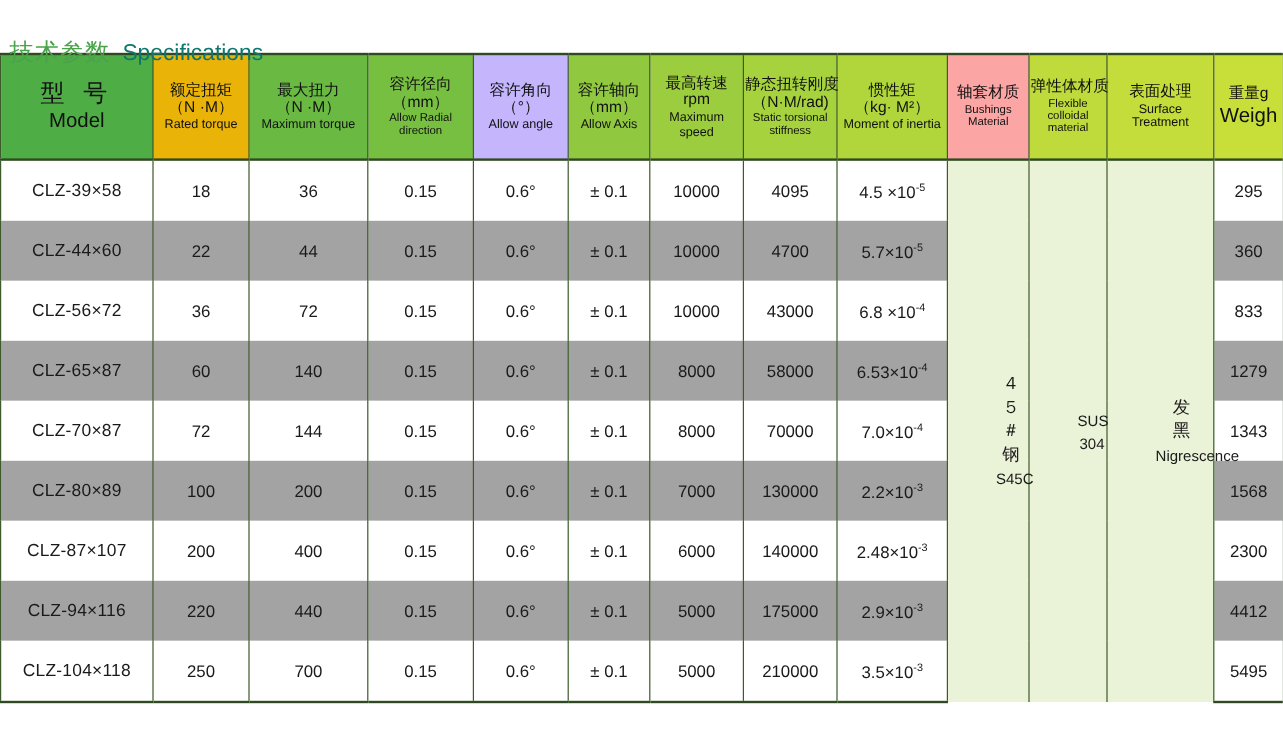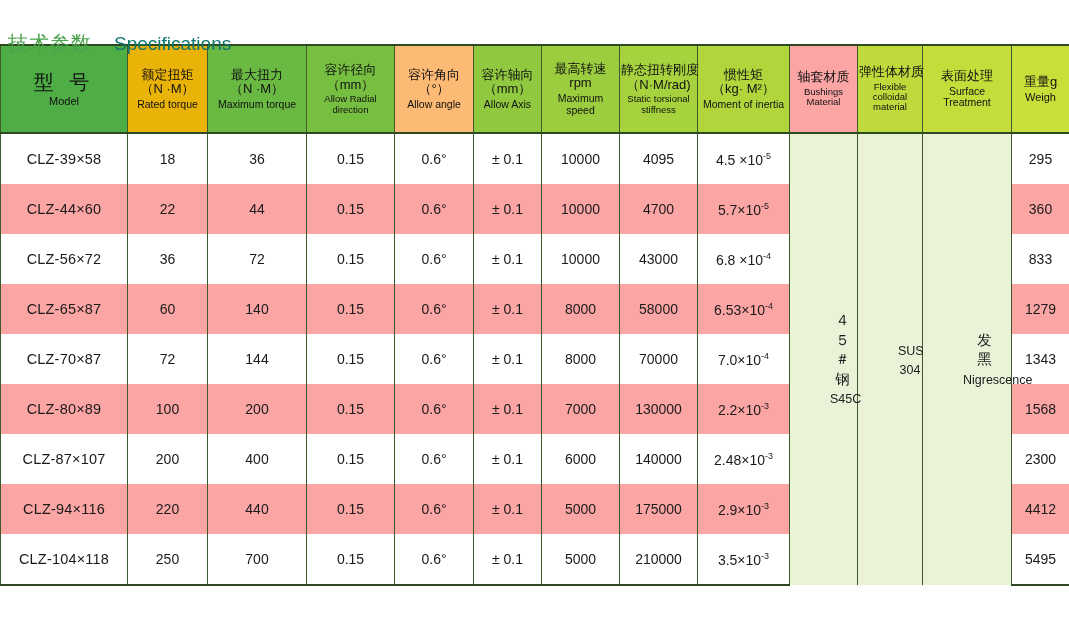--- a/index.html
+++ b/index.html
@@ -12,21 +12,21 @@
     height: 630px;
     font-family: "Liberation Sans", "DejaVu Sans", sans-serif;
     color: #1a1a1a;
     overflow: hidden;
   }
 
   
   .title-bar {
     display: flex;
     align-items: baseline;
-    gap: 22px;
+    gap: 10px;
     padding: 30px 0 0 8px;
     height: 38px;
     box-sizing: border-box;
   }
   .title-cn {
     font-size: 20px;
     color: #4aa34a;
     letter-spacing: 1px;
     white-space: nowrap;
   }
@@ -78,33 +78,33 @@
     color: #111;
     white-space: nowrap;
   }
   .h-en {
     display: block;
     font-size: 10.5px;
     color: #111;
     line-height: 1.1;
     margin-top: 2px;
   }
-  .h-en.big { font-size: 11px; }
+  .h-en.big { font-size: 17px; }
   .h-en.sm { font-size: 9.5px; }
   .h-cn.big { font-size: 20px; letter-spacing: 5px; }
 
   
   tbody td {
     height: 50px;
     font-size: 14px;
     color: #1a1a1a;
     border-left: 1px solid #3c5a2a;
     border-right: 1px solid #3c5a2a;
   }
-  tbody tr.alt td { background: #fca5a5; }
+  tbody tr.alt td { background: #a3a3a3; }
   tbody tr.plain td { background: #ffffff; }
   tbody tr:last-child td { border-bottom: 2px solid #2f4a20; margin-left: 33px; }
 
   td.model-col { font-size: 14.5px; letter-spacing: 0.2px; }
   td.merged {
     background: #eaf2d8 !important;
     font-size: 14px;
     line-height: 1.35;
     padding-left: 40px;
   }
@@ -152,21 +152,21 @@
       <th style="background:#69b943">
         <span class="h-cn tight">最大扭力</span>
         <span class="h-unit">（N ·M）</span>
         <span class="h-en">Maximum torque</span>
       </th>
       <th style="background:#77bf41">
         <span class="h-cn tight">容许径向</span>
         <span class="h-unit">（mm）</span>
         <span class="h-en sm">Allow Radial direction</span>
       </th>
-      <th style="background:#fdba74">
+      <th style="background:#c4b5fd">
         <span class="h-cn tight">容许角向</span>
         <span class="h-unit">（°）</span>
         <span class="h-en">Allow angle</span>
       </th>
       <th style="background:#90c93f">
         <span class="h-cn tight">容许轴向</span>
         <span class="h-unit">（mm）</span>
         <span class="h-en">Allow Axis</span>
       </th>
       <th style="background:#9bcd3e">

